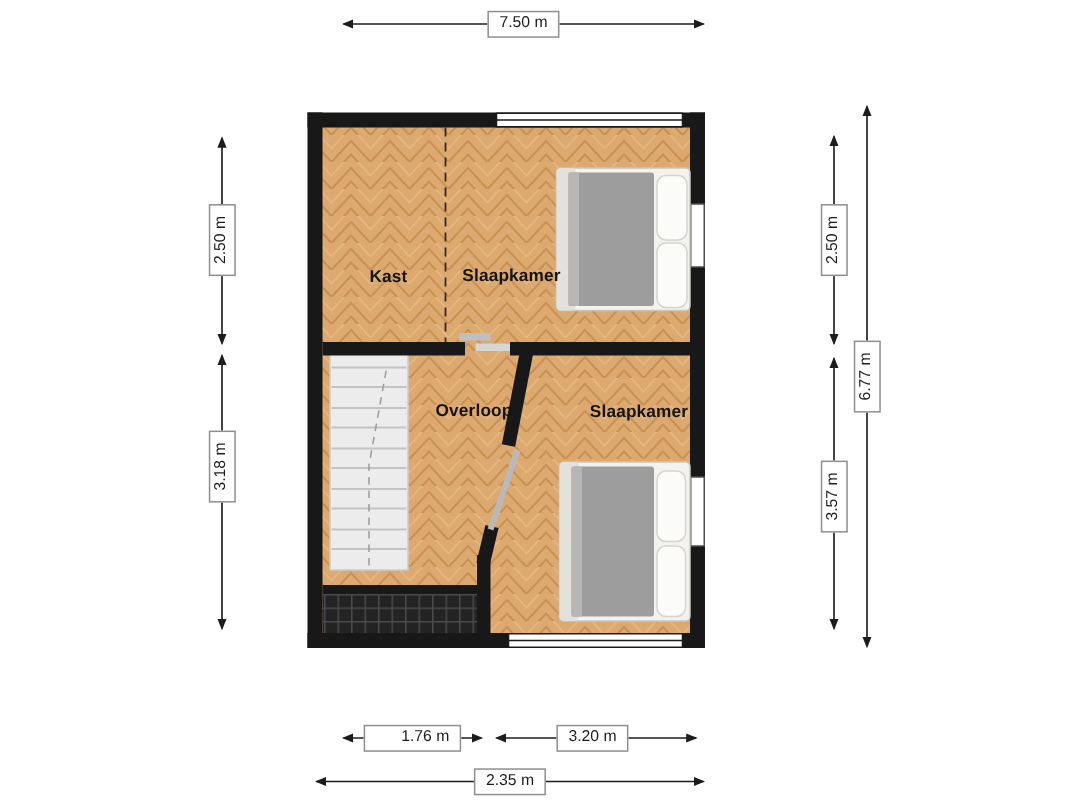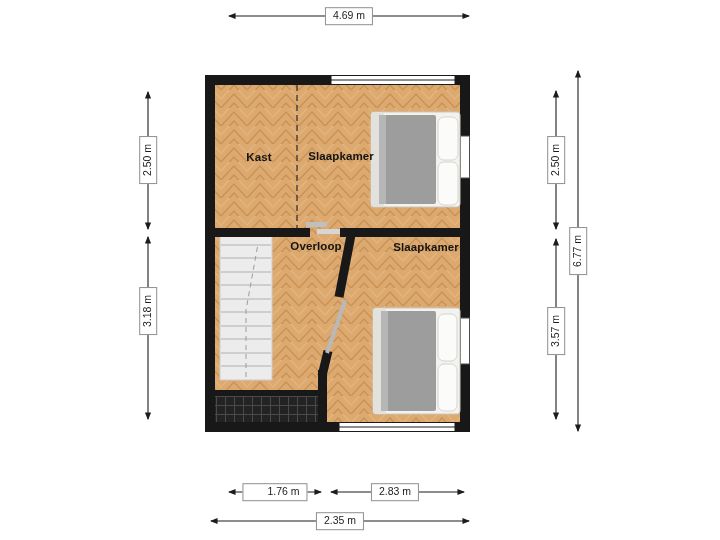--- a/index.html
+++ b/index.html
@@ -9,21 +9,21 @@
     font-family: "Liberation Sans", sans-serif;
   }
   .stage {
     position: relative; width: 720px; height: 540px;
     background: #ffffff; overflow: hidden;
   }
   .stage > svg { position: absolute; left: 0; top: 0; display: block; }
   .room-label {
     position: absolute; transform: translate(-50%, -50%);
     font-size: 11.5px; font-weight: 700; color: #141414;
-    white-space: nowrap; letter-spacing: 0.1px;
+    white-space: nowrap; letter-spacing: 0.1px; margin-top: 28px;
   }
   .dim-label {
     position: absolute; transform: translate(-50%, -50%);
     font-size: 10.5px; color: #1c1c1c; background: #ffffff;
     border: 1px solid #8f8f8f; padding: 1px 7px 2px;
     white-space: nowrap; line-height: 1.2;
   }
   .dim-label.v { transform: translate(-50%, -50%) rotate(-90deg); }
 </style>
 </head>
@@ -123,23 +123,23 @@
       <path d="M331 492 H464" marker-start="url(#arr)" marker-end="url(#arr)"></path>
       <path d="M211 521 H469" marker-start="url(#arr)" marker-end="url(#arr)"></path>
     </g>
   </svg>
 
   <div class="room-label" style="left:259px;top:157px;">Kast</div>
   <div class="room-label" style="left:341px;top:156px;">Slaapkamer</div>
   <div class="room-label" style="left:316px;top:246px;text-align:center;">Overloop</div>
   <div class="room-label" style="left:426px;top:247px;">Slaapkamer</div>
 
-  <div class="dim-label" style="left:349px;top:16px;">4.69 m</div>
+  <div class="dim-label" style="left:349px;top:16px;">7.50 m</div>
   <div class="dim-label v" style="left:148px;top:160px;">2.50 m</div>
   <div class="dim-label v" style="left:148px;top:311px;">3.18 m</div>
   <div class="dim-label v" style="left:556px;top:160px;">2.50 m</div>
   <div class="dim-label v" style="left:556px;top:331px;">3.57 m</div>
   <div class="dim-label v" style="left:578px;top:251px;">6.77 m</div>
   <div class="dim-label" style="left:275px;top:492px;padding-left:24px;">1.76 m</div>
-  <div class="dim-label" style="left:395px;top:492px;">2.83 m</div>
+  <div class="dim-label" style="left:395px;top:492px;">3.20 m</div>
   <div class="dim-label" style="left:340px;top:521px;">2.35 m</div>
 
 </div>
 
 </body></html>

